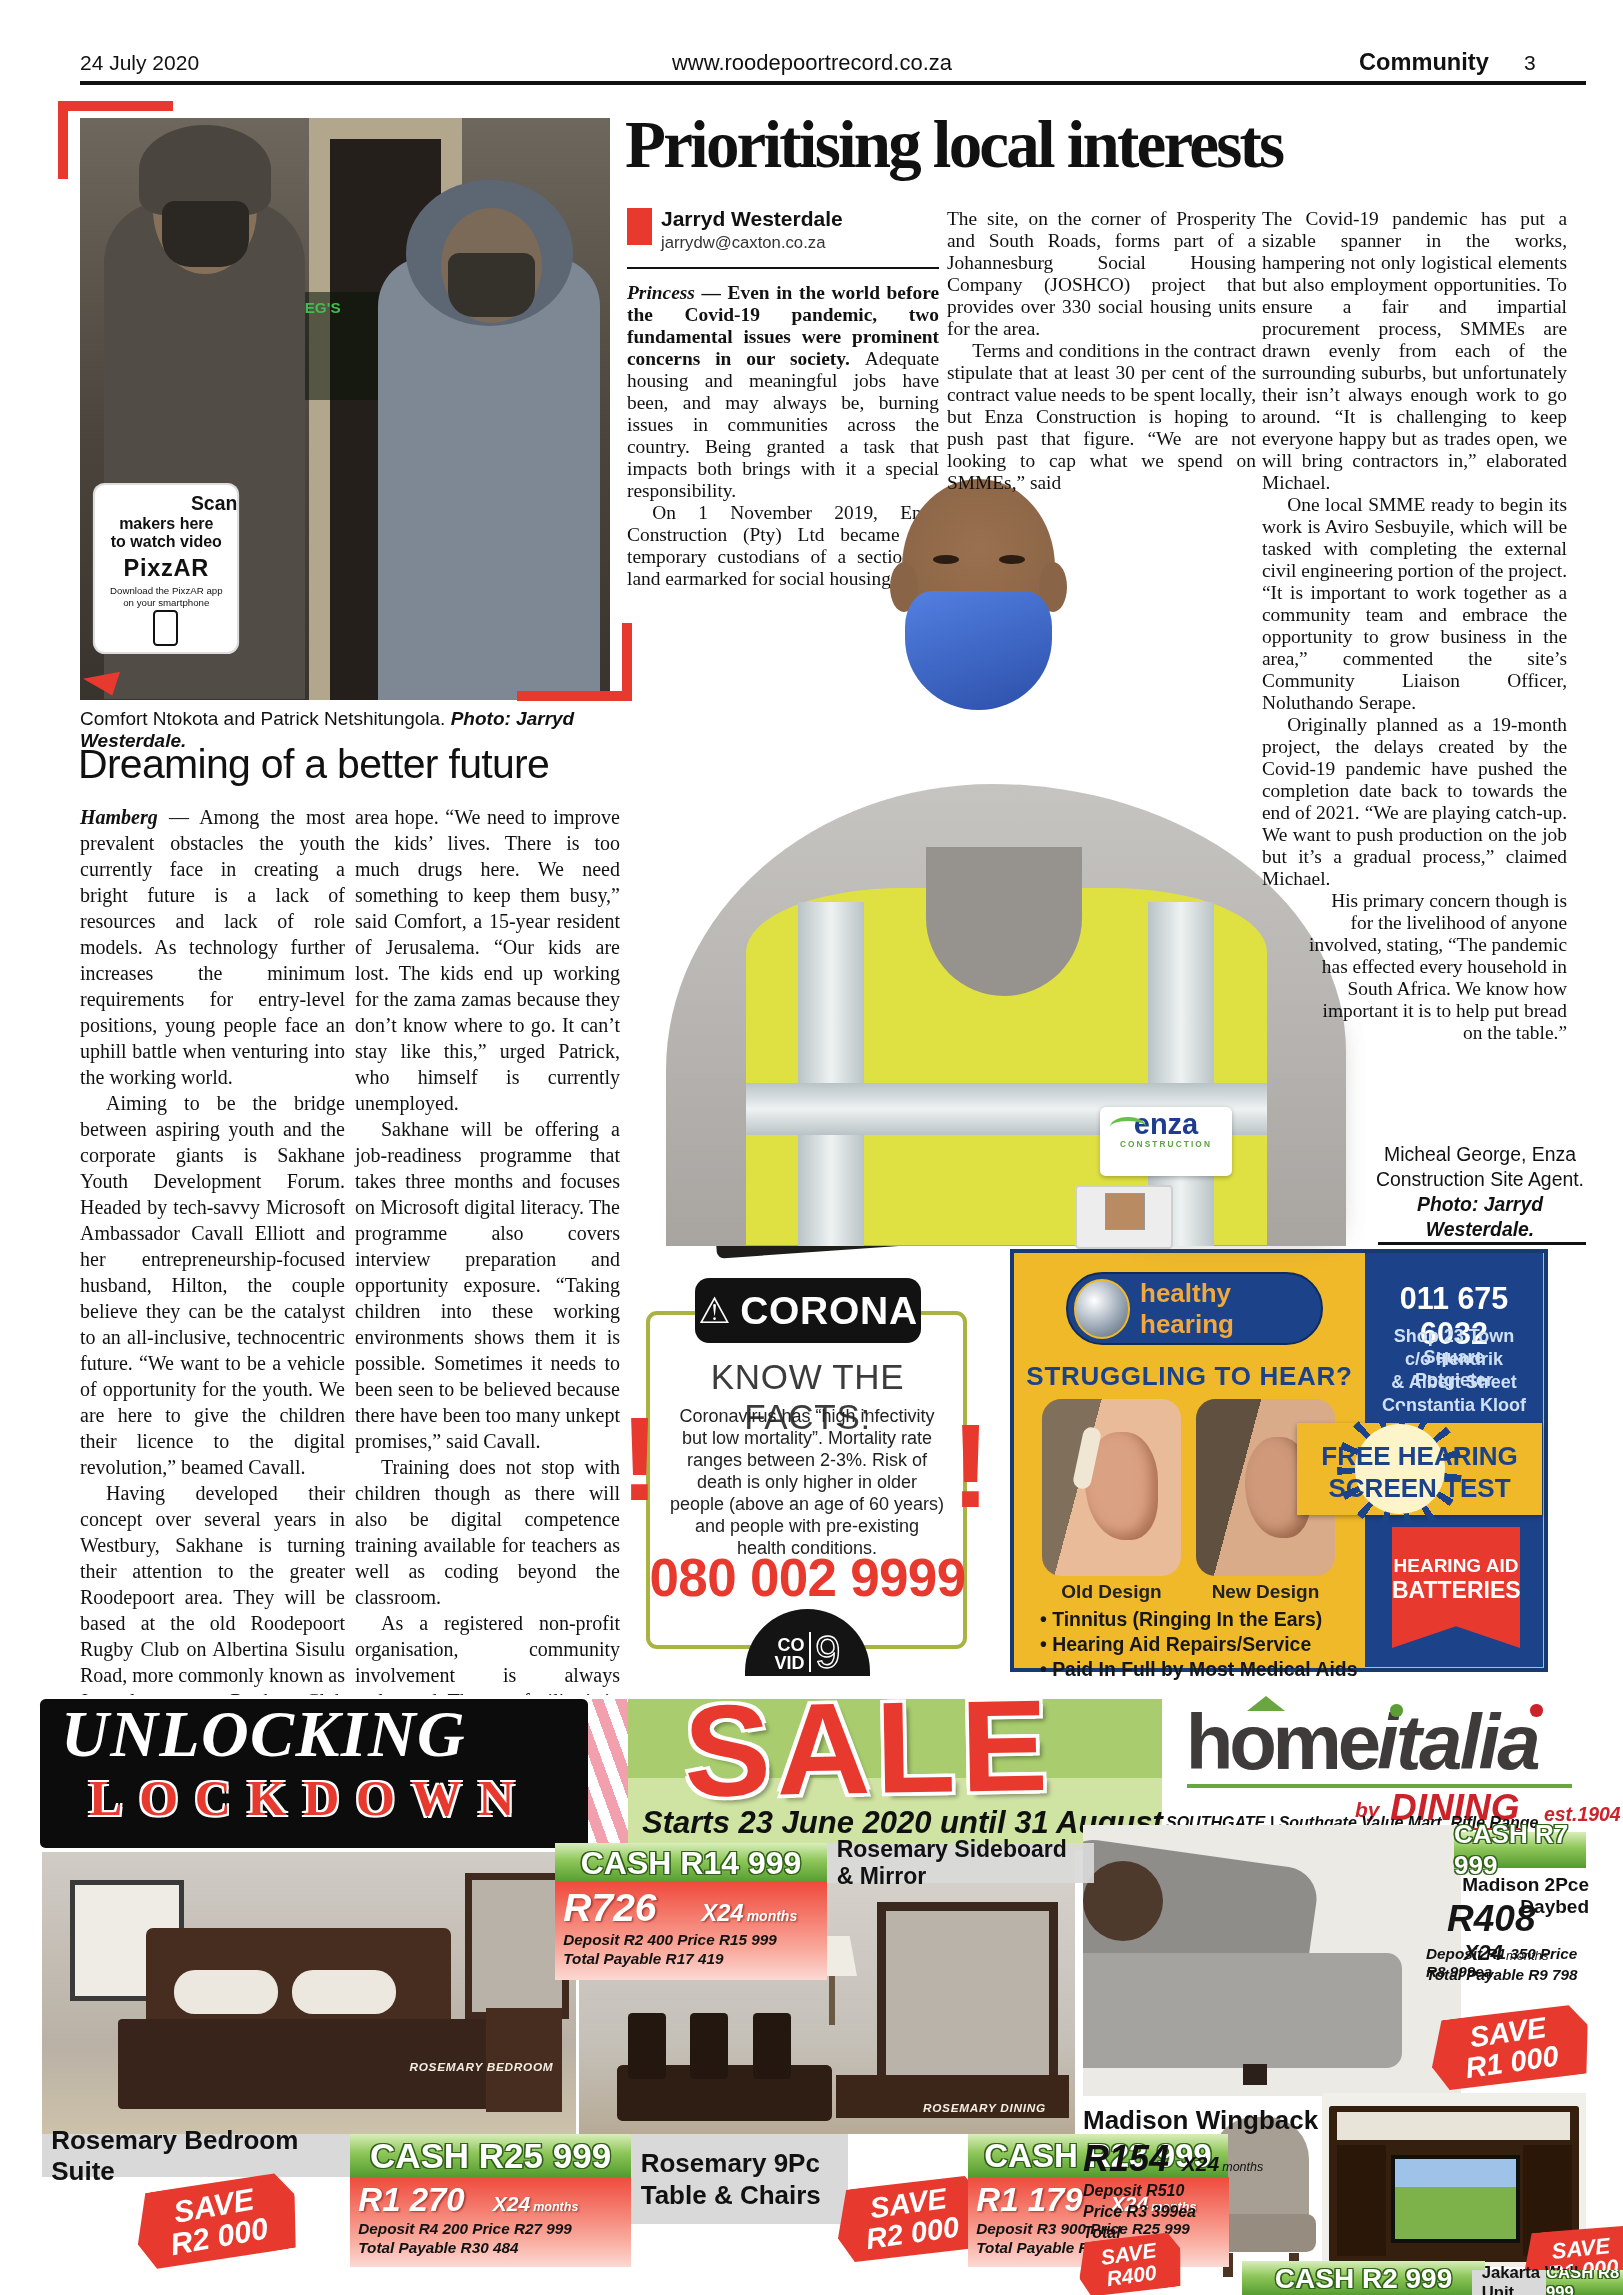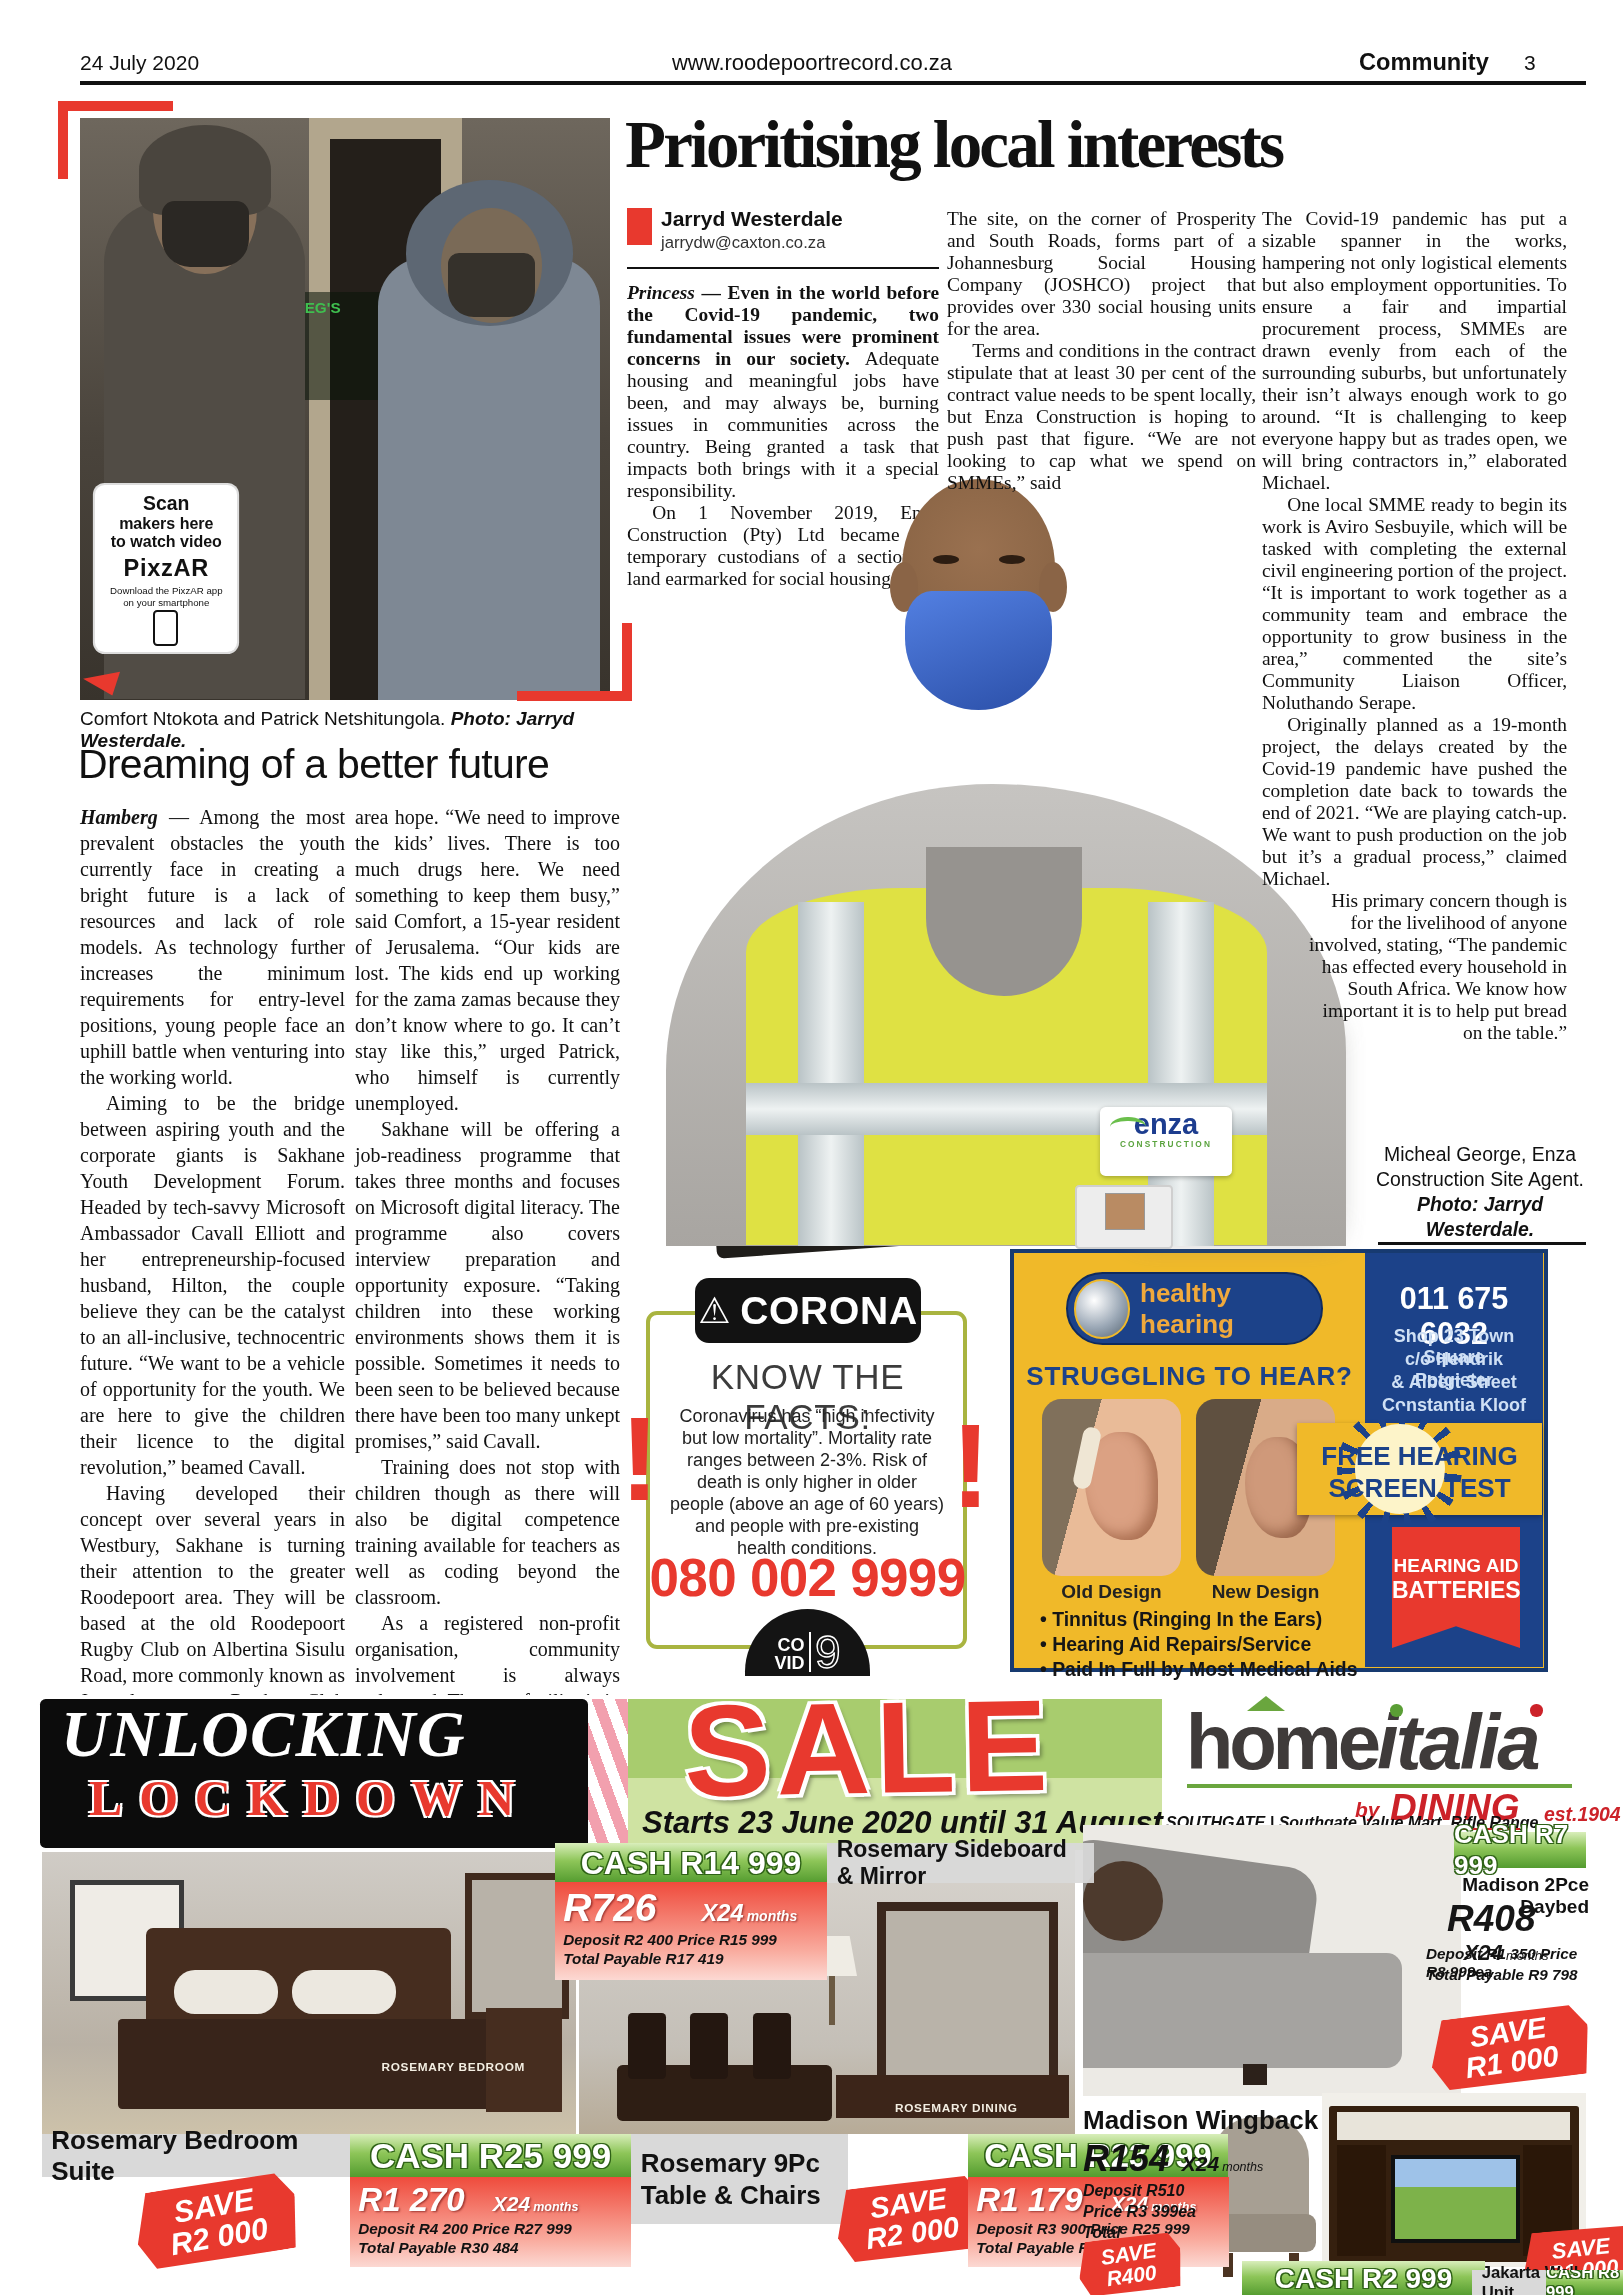--- a/index.html
+++ b/index.html
@@ -18,21 +18,21 @@
         display:flex;align-items:center;justify-content:center;
         text-shadow:1.4px 1.4px 0 #2f6217,-1.4px -1.4px 0 #2f6217,1.4px -1.4px 0 #2f6217,-1.4px 1.4px 0 #2f6217;}
   .redblk{background:linear-gradient(180deg,#ef4b3c,#f9ab9e 70%,#fcd9d3);padding:4.2px 8.3px;overflow:hidden;}
   .redblk .mo{color:#fff;font-weight:bold;font-style:italic;
         text-shadow:1.4px 1.4px 2.1px rgba(90,0,0,.55);}
   .redblk .fin{color:#121212;font-weight:bold;font-style:italic;font-size:15.3px;line-height:19px;}
   .save{background:#e8392e;color:#fff;font-weight:bold;font-style:italic;text-align:center;
         display:flex;flex-direction:column;align-items:center;justify-content:center;line-height:1.02;
         clip-path:polygon(10% 0,90% 4%,100% 34%,95% 100%,9% 96%,0 62%);}
   .gstrip{background:#d9d9d9;color:#111;font-weight:bold;display:flex;align-items:center;padding:0 9.7px;}
-  .photo-label{font-weight:bold;letter-spacing:0.7px;}
+  .photo-label{font-style:italic;font-weight:bold;letter-spacing:0.7px;margin-left:28px;}
 </style>
 </head>
 <body>
 
 <div id="page">
 
   <div class="abs sans" style="left:80px;top:51px;font-size:21px;">24 July 2020</div>
   <div class="abs sans" style="left:0;right:0;top:50px;text-align:center;font-size:22px;">www.roodepoortrecord.co.za</div>
   <div class="abs sans b" style="left:1359px;top:49px;font-size:23.6px;">Community</div>
   <div class="abs sans" style="left:1524px;top:51px;font-size:21px;">3</div>
@@ -49,21 +49,21 @@
     <div class="abs" style="left:73px;top:28px;width:104px;height:128px;background:#87705a;border-radius:50%;"></div>
     <div class="abs" style="left:59px;top:7px;width:132px;height:90px;background:#4a453e;border-radius:50% 50% 20% 20%;"></div>
     <div class="abs" style="left:82px;top:83px;width:87px;height:66px;background:#2b2824;border-radius:12.5px 12.5px 28px 28px;"></div>
 
     <div class="abs" style="left:298px;top:139px;width:222px;height:443px;background:#7e8894;border-radius:49px 49px 0 0;"></div>
     <div class="abs" style="left:326px;top:62px;width:167px;height:146px;background:#5d6773;border-radius:50%;"></div>
     <div class="abs" style="left:361px;top:90px;width:101px;height:115px;background:#7a6a57;border-radius:50%;"></div>
     <div class="abs" style="left:368px;top:135px;width:87px;height:64px;background:#35312b;border-radius:11px 11px 26px 26px;"></div>
 
     <div class="abs" style="left:15.3px;top:367px;width:142px;height:167px;background:#fff;border-radius:9.7px;text-align:center;box-shadow:0 0 0 2.1px #ddd;">
-      <div class="sans b" style="font-size:19.4px;margin-top:7px;">Scan</div>
+      <div class="sans b" style="font-size:19.4px;margin-top:7px;text-align:right;">Scan</div>
       <div class="sans b" style="font-size:16px;">makers here</div>
       <div class="sans b" style="font-size:16px;">to watch video</div>
       <div class="sans b" style="font-size:23.6px;margin-top:4.2px;letter-spacing:0.7px;">PixzAR</div>
       <div class="sans" style="font-size:9.7px;padding:2.8px 9.7px 0;line-height:1.25;">Download the PixzAR app on your smartphone</div>
       <div style="position:absolute;left:58px;bottom:5.6px;width:21px;height:32px;border:2.1px solid #111;border-radius:4.2px;"></div>
     </div>
     <div style="position:absolute;left:4.2px;top:548px;width:0;height:0;border-top:18px solid transparent;border-bottom:7px solid transparent;border-right:33px solid #e8392e;transform:rotate(18deg);"></div>
   </div>
 
   <div class="abs" style="left:58px;top:101px;width:115px;height:9.7px;background:#e8392e;"></div>

